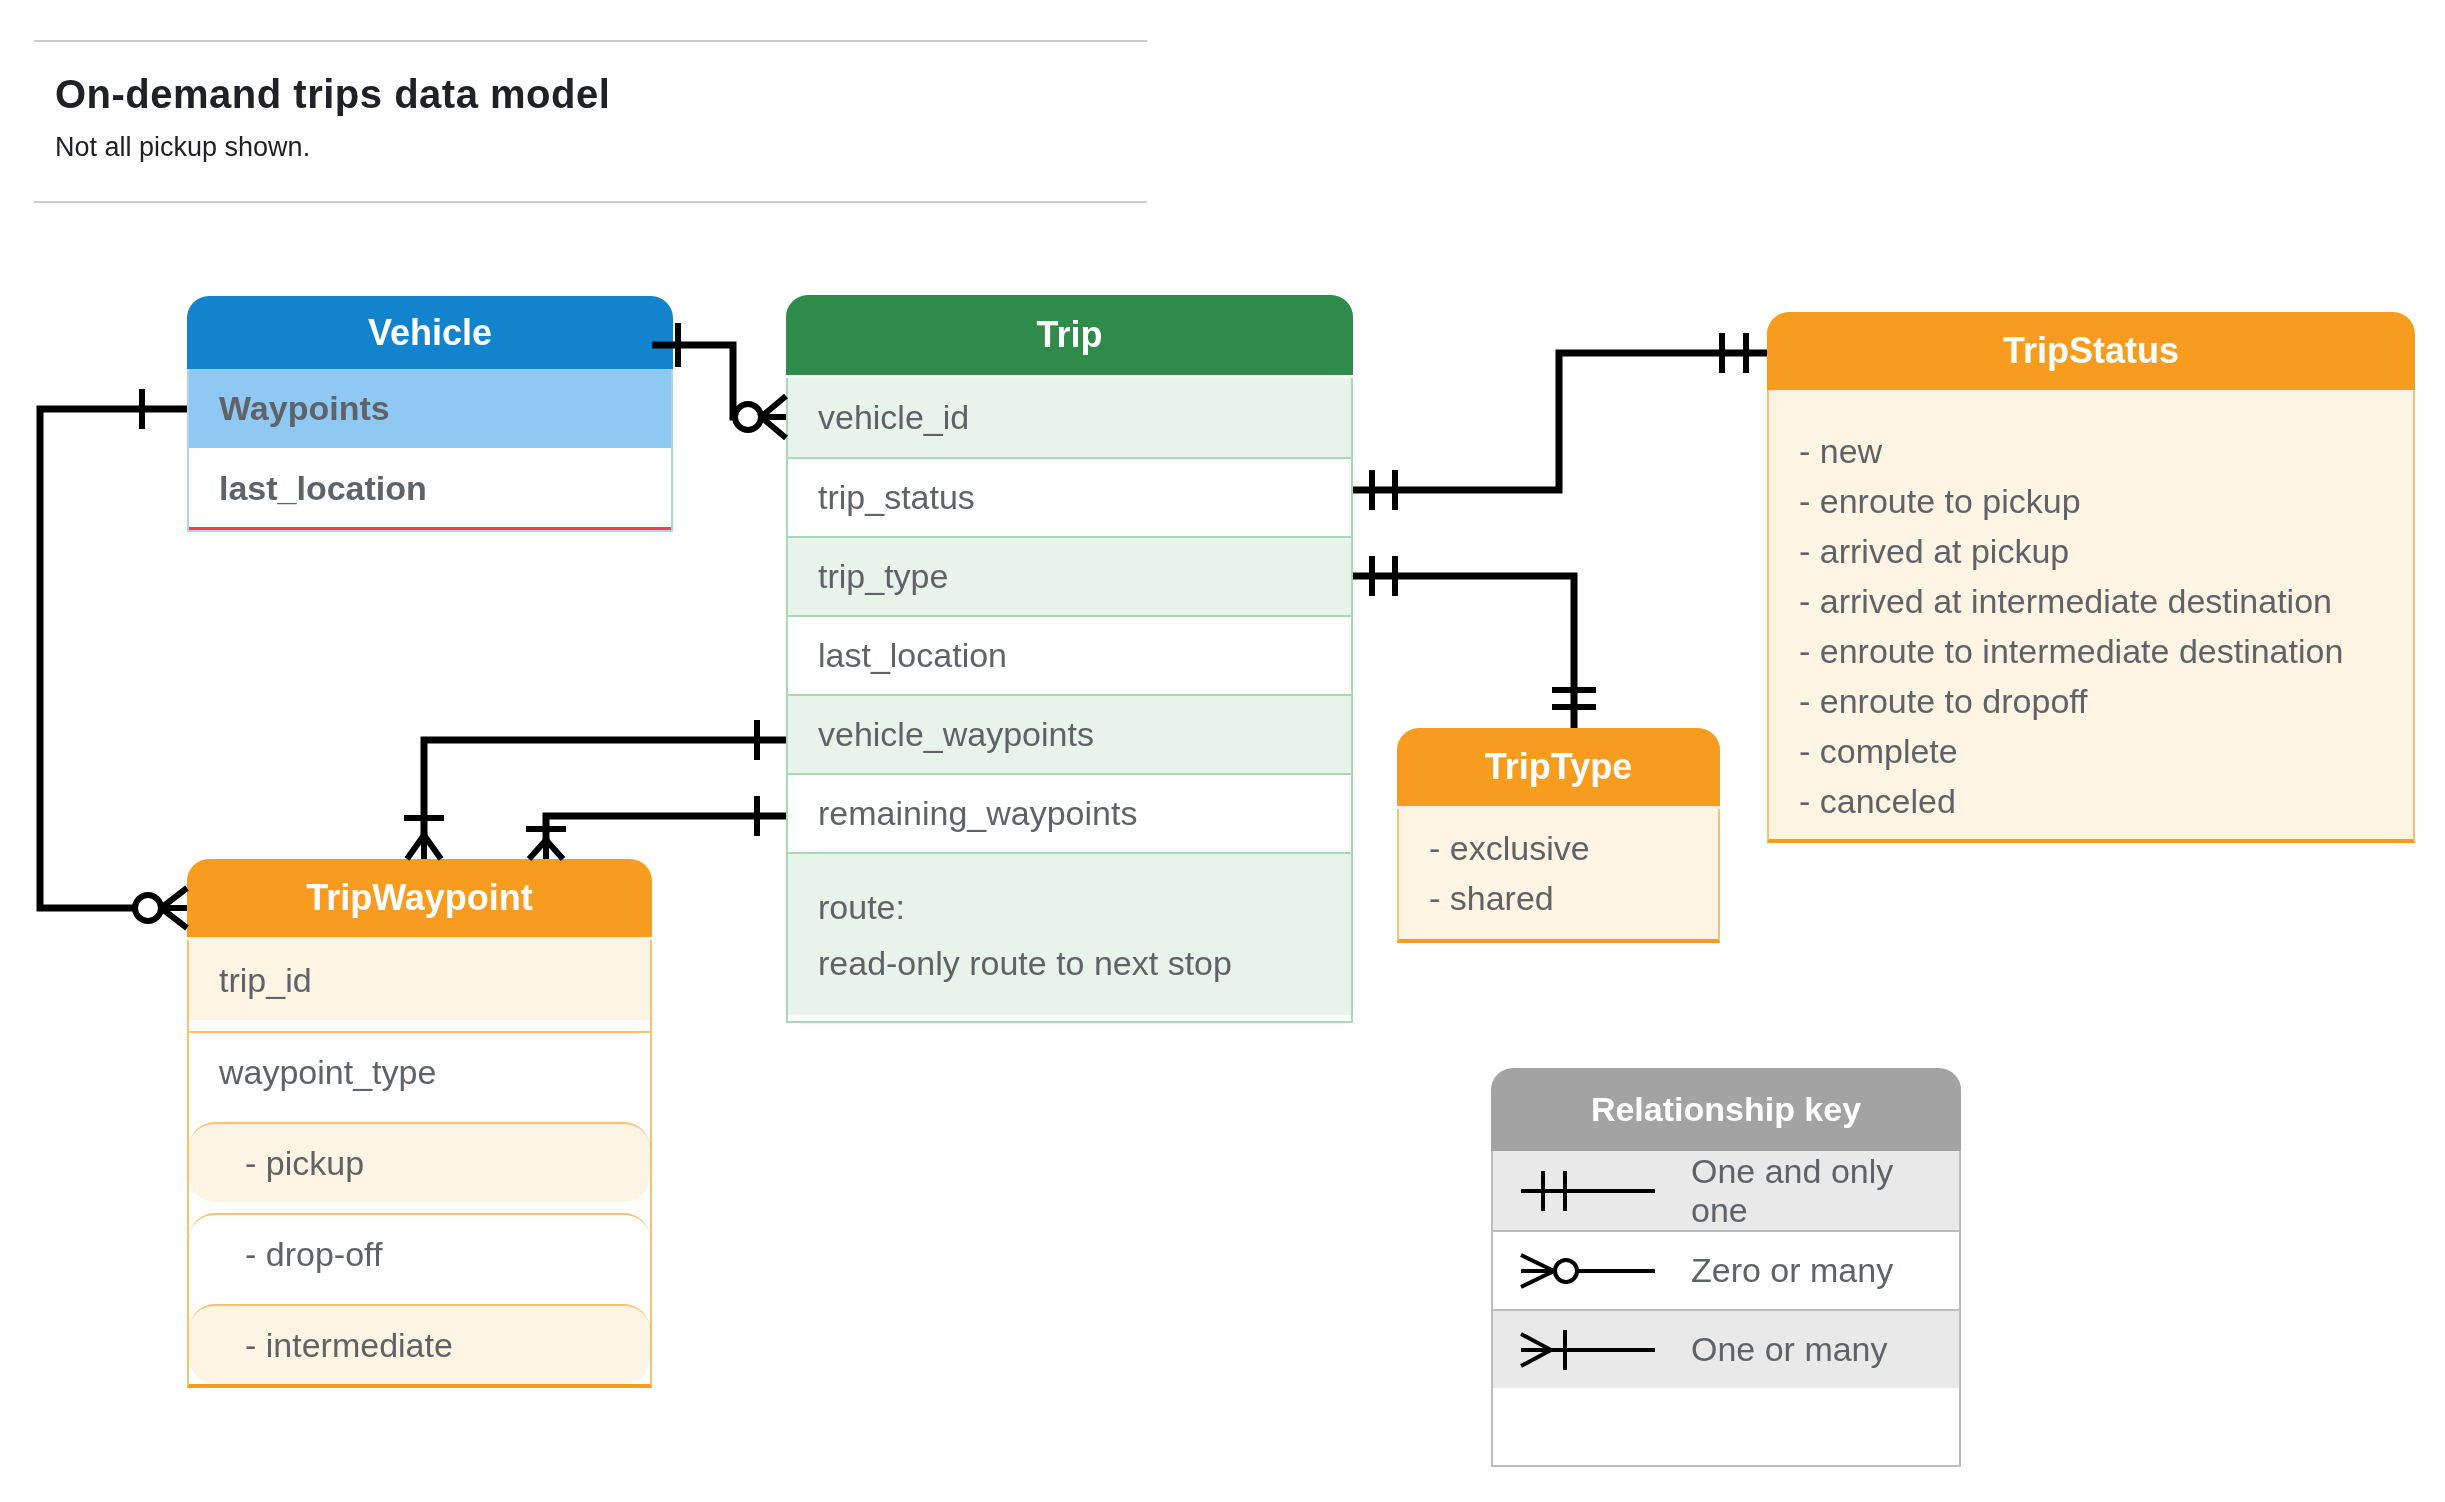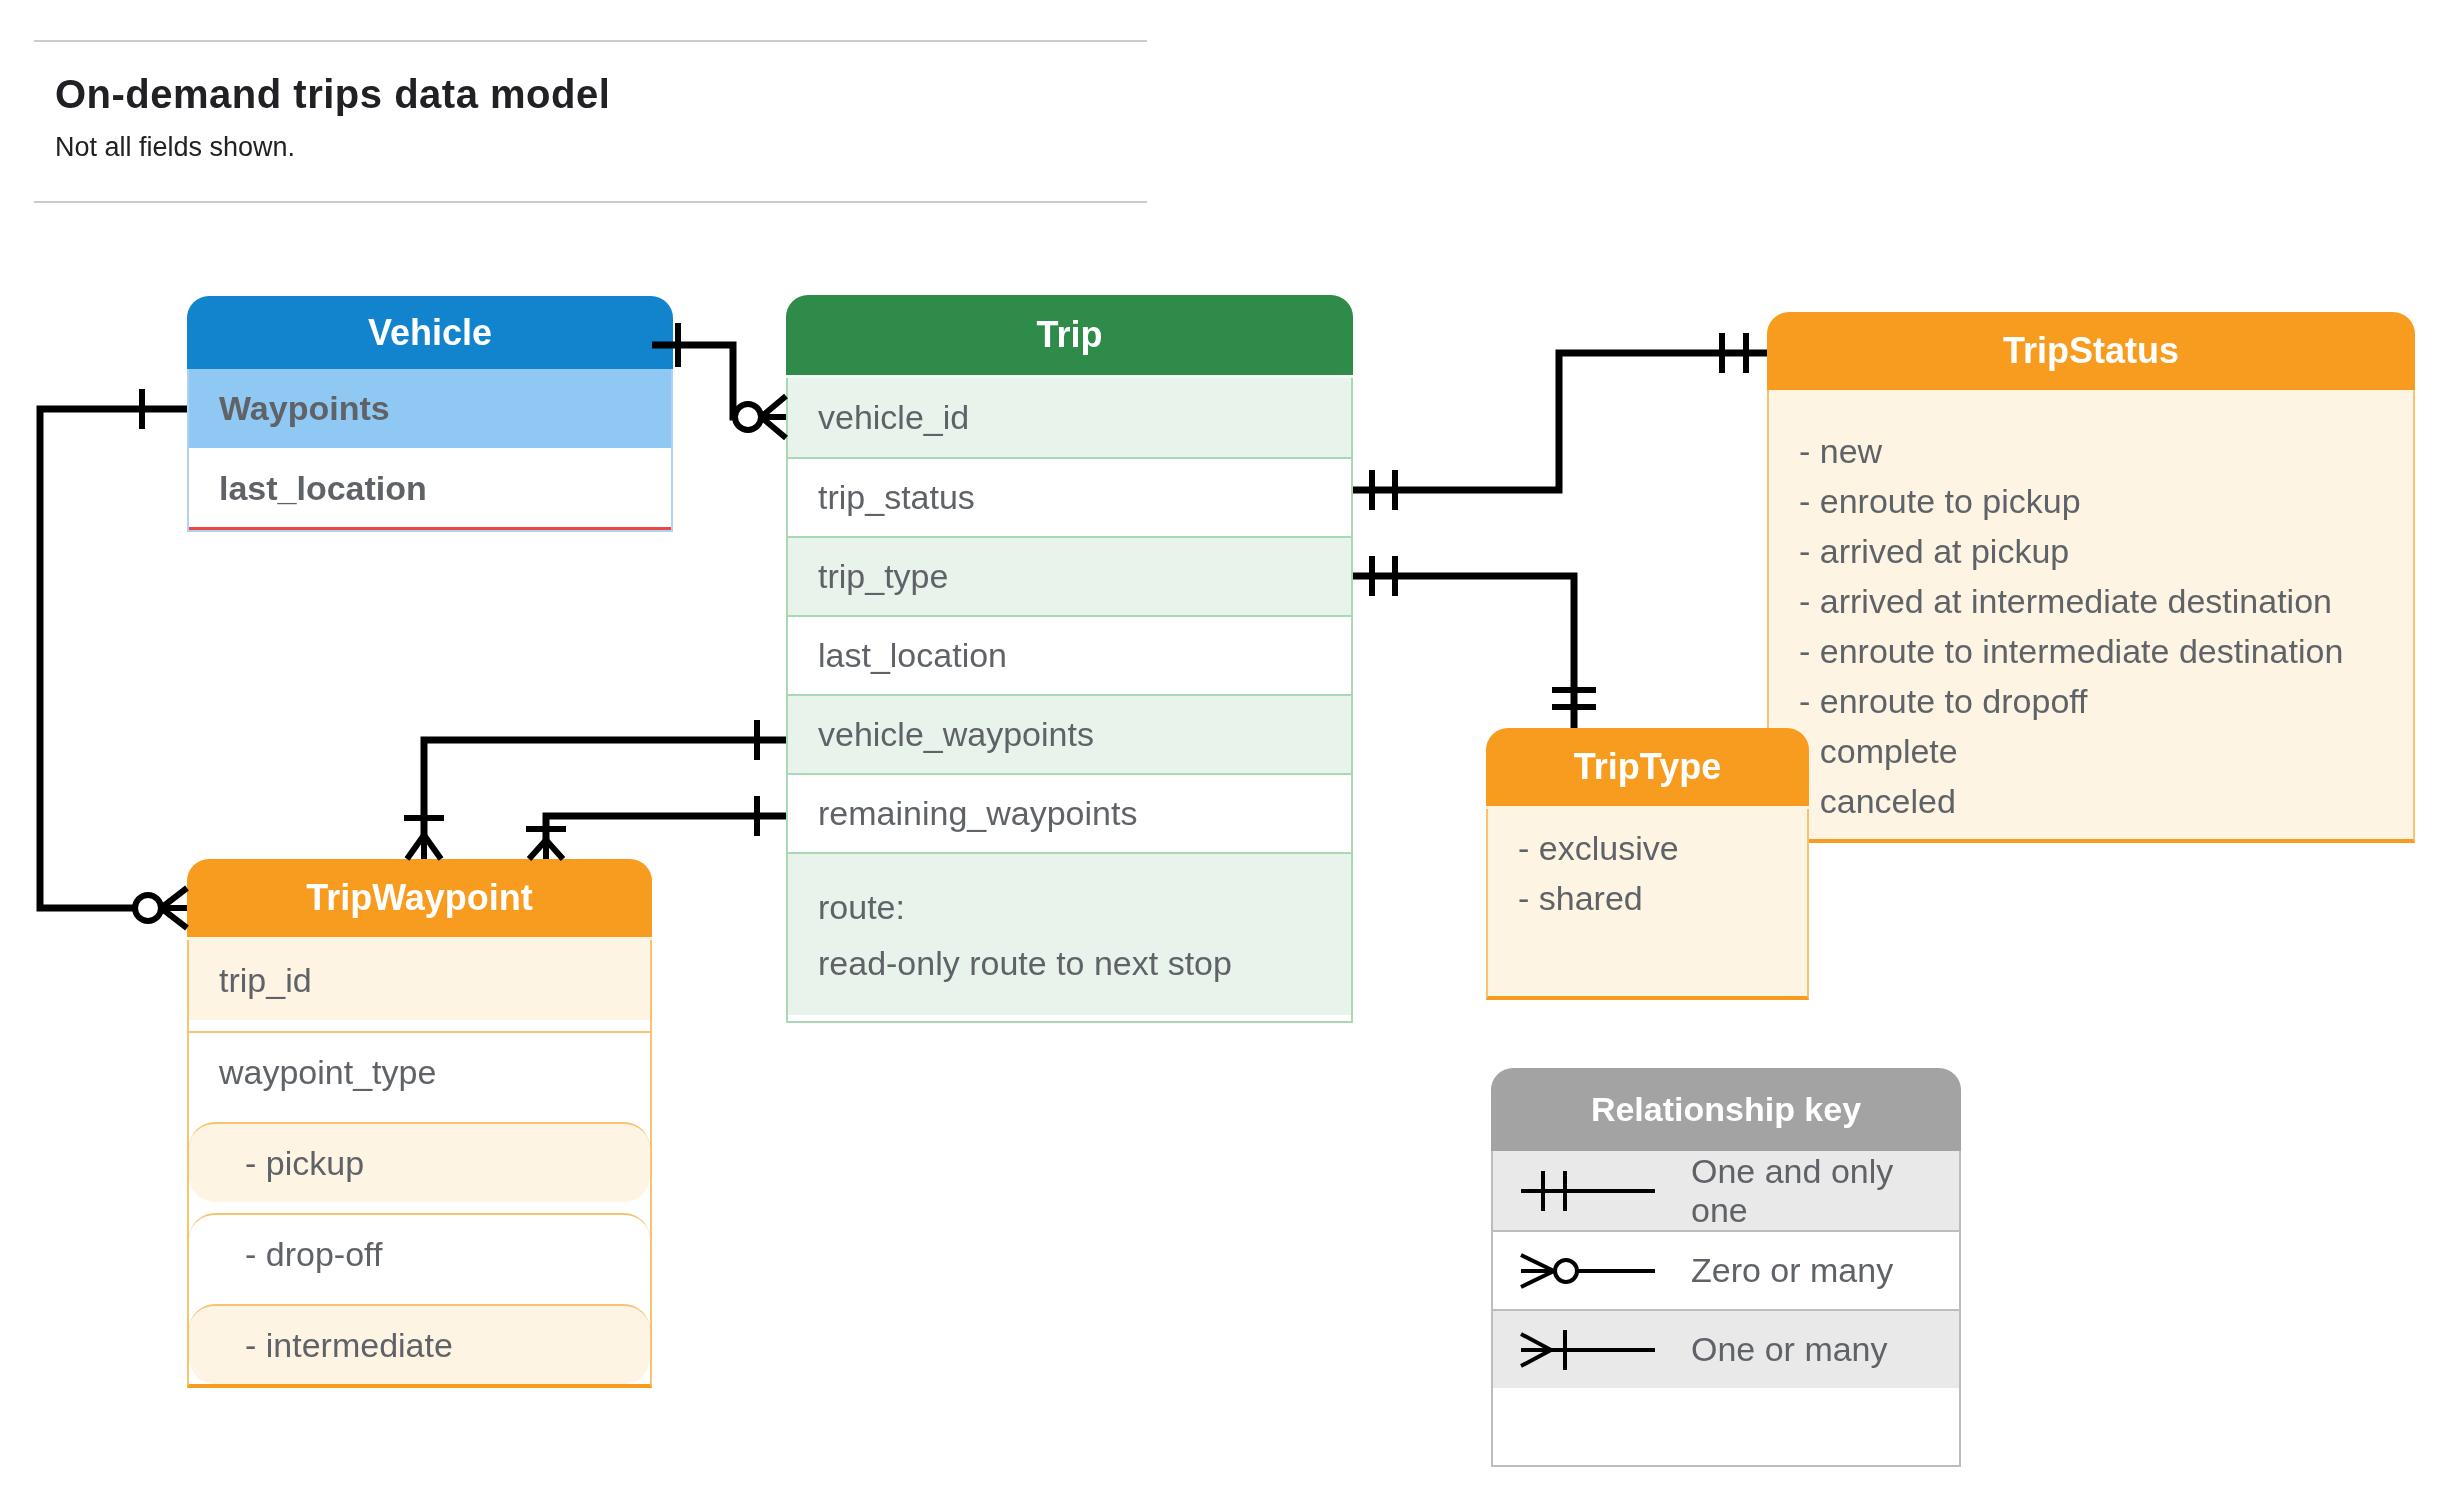--- a/index.html
+++ b/index.html
@@ -48,21 +48,21 @@
       display:flex;flex-direction:column;justify-content:center;padding-left:30px;
       font-size:34px;color:var(--text-gray);line-height:56px;}
 
   
   .t-tripstatus{left:1767px;top:312px;width:648px;height:531px;}
   .t-tripstatus .hdr{height:78px;background:var(--header-orange);}
   .t-tripstatus .listbody{border:2px solid var(--border-orange);border-top:none;border-bottom:4px solid var(--header-orange);
       background:var(--row-cream);padding-top:36px;line-height:50px;}
 
   
-  .t-triptype{left:1486px;top:728px;width:323px;height:272px;}
+  .t-triptype{left:1397px;top:728px;width:323px;height:215px;}
   .t-triptype .hdr{height:81px;background:var(--header-orange);border-bottom:3px solid #fdf4e3;}
   .t-triptype .listbody{border:2px solid var(--border-orange);border-top:none;border-bottom:4px solid var(--header-orange);
       background:var(--row-cream);padding-top:14px;line-height:50px;}
 
   
   .t-tripwaypoint{left:187px;top:859px;width:465px;height:484px;}
   .t-tripwaypoint .hdr{height:81px;background:var(--header-orange);border-bottom:3px solid #fdf4e3;}
   .t-tripwaypoint .rows{border:2px solid var(--border-orange);border-top:none;border-bottom:4px solid var(--header-orange);gap:11px;}
   .t-tripwaypoint .row{height:80px;border-top:2px solid var(--border-orange);}
   .t-tripwaypoint .row:first-child{border-top:none;}
@@ -85,21 +85,21 @@
   .connectors{position:absolute;left:0;top:0;width:2445px;height:1502px;z-index:5;pointer-events:none;}
   .connectors path,.connectors line{stroke:var(--line);fill:none;}
 </style>
 </head>
 <body>
 
 <div class="canvas">
 
   <div class="divider" style="top:40px;"></div>
   <h1 class="page-title">On-demand trips data model</h1>
-  <div class="page-subtitle">Not all fields shown.</div>
+  <div class="page-subtitle">Not all pickup shown.</div>
   <div class="divider" style="top:201px;"></div>
 
   <div class="entity t-vehicle">
     <div class="hdr">Vehicle</div>
     <div class="rows">
       <div class="row">Waypoints</div>
       <div class="row">last_location</div>
     </div>
   </div>
 

